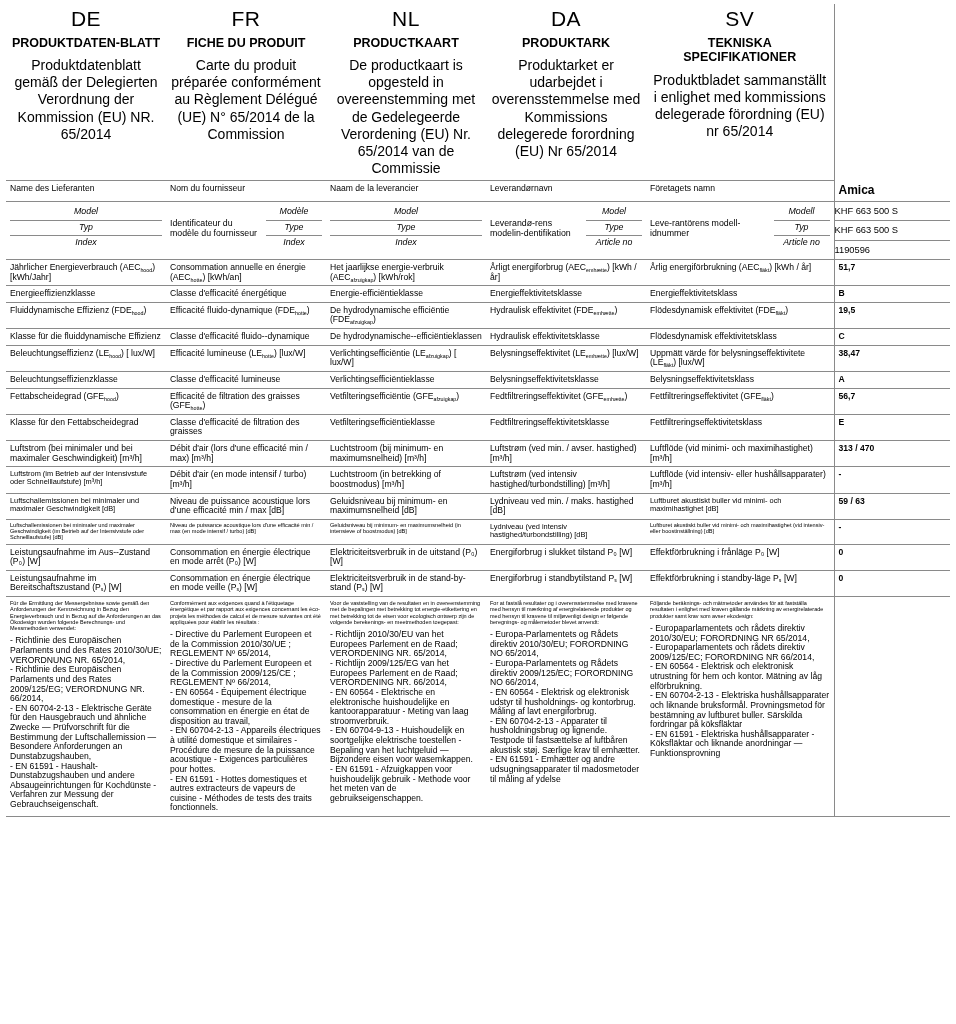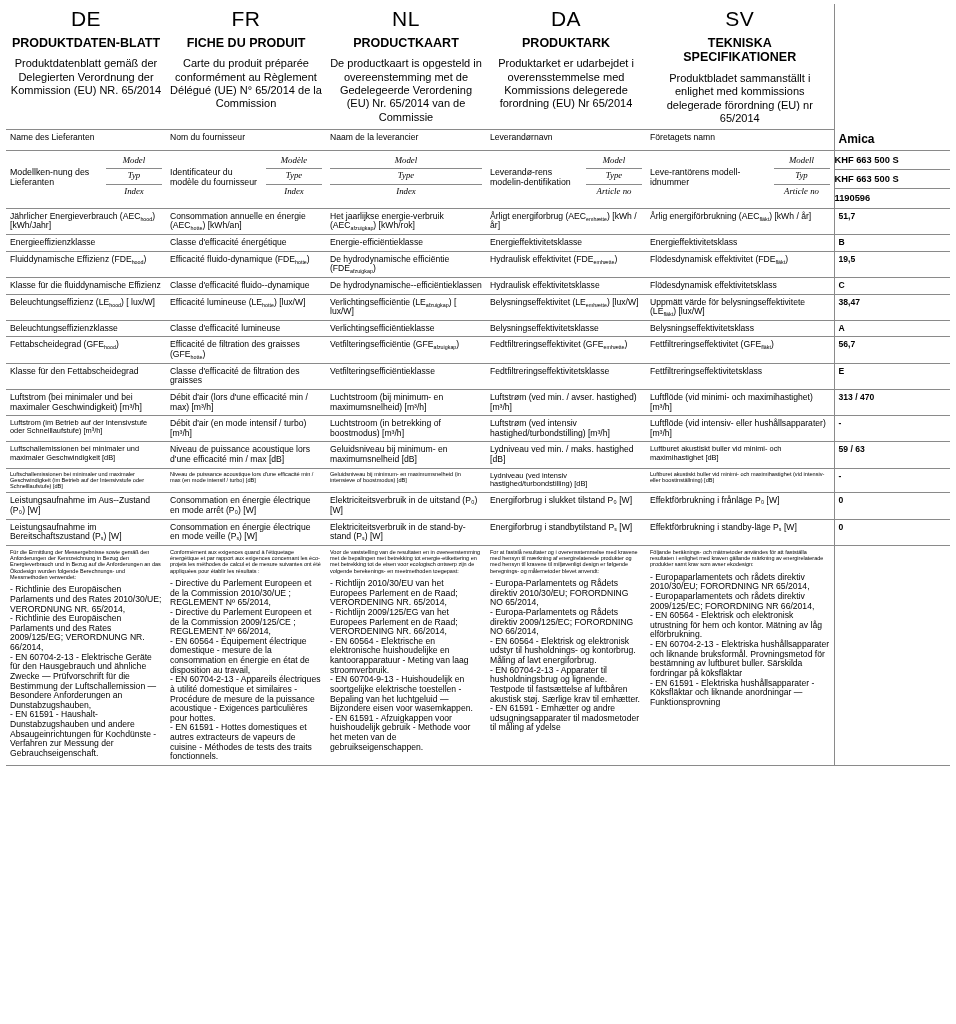--- a/index.html
+++ b/index.html
@@ -53,21 +53,21 @@
     letter-spacing: .5px;
     margin-bottom: 5px;
   }
   .lang-title {
     font-size: 12.5px;
     font-weight: bold;
     line-height: 1.18;
     margin-bottom: 7px;
   }
   .lang-sub {
-    font-size: 11px;
+    font-size: 14px;
     line-height: 1.22;
   }
   .hdr td.valcol { border-bottom: none; }
 
   
   .lbl { font-size: 8.8px; line-height: 1.14; }
   .lbl.small { font-size: 7.4px; line-height: 1.1; }
   .lbl.tiny { font-size: 5.6px; line-height: 1.06; }
   sub { font-size: 0.62em; vertical-align: baseline; position: relative; top: 2px; }
 
@@ -80,38 +80,37 @@
     line-height: 1.14;
     padding-right: 3px;
   }
   .triple-right { display: table-cell; width: 56px; vertical-align: top; }
   .tr-line {
     text-align: center;
     font-size: 8.8px;
     font-style: italic;
     padding: 2px 0 3px 0;
     border-bottom: 1px solid #8a8a8a;
-    font-family: Liberation Serif, serif;
   }
   .tr-line.last { border-bottom: none; }
 
   
   td.valcol {
     font-size: 9.5px;
     font-weight: bold;
     vertical-align: middle;
     border-left: 1px solid #8a8a8a;
   }
   td.valcol.brand { font-size: 12px; font-weight: bold; padding-top: 4px; }
   .val-stack { display: flex; flex-direction: column; }
   .val-stack div {
     padding: 4px 0;
     border-bottom: 1px solid #8a8a8a;
     font-size: 9.3px;
-    font-weight: bold;
+    font-weight: normal;
   }
   .val-stack div.last { border-bottom: none; }
   td.valcol.nopad { padding: 0; }
 
   
   .fn { font-size: 5.3px; line-height: 1.13; }
   .fn p { margin: 0 0 1px 0; }
   .fn .bullets p { margin: 0; }
   td.footrow { border-bottom: none; padding-top: 4px; }
   .foot-intro { font-size: 5.5px; line-height: 1.14; margin-bottom: 5px; }
@@ -165,21 +164,20 @@
     <td class="lbl">Nom du fournisseur</td>
     <td class="lbl">Naam de la leverancier</td>
     <td class="lbl">Leverandørnavn</td>
     <td class="lbl">Företagets namn</td>
     <td class="valcol brand">Amica</td>
   </tr>
 
   <tr>
     <td>
       <div class="triple-wrap">
-        <div class="triple-left">Modellken-nung des Lieferanten</div>
         <div class="triple-right">
           <div class="tr-line">Model</div>
           <div class="tr-line">Typ</div>
           <div class="tr-line last">Index</div>
         </div>
       </div>
     </td>
     <td>
       <div class="triple-wrap">
         <div class="triple-left">Identificateur du modèle du fournisseur</div>

